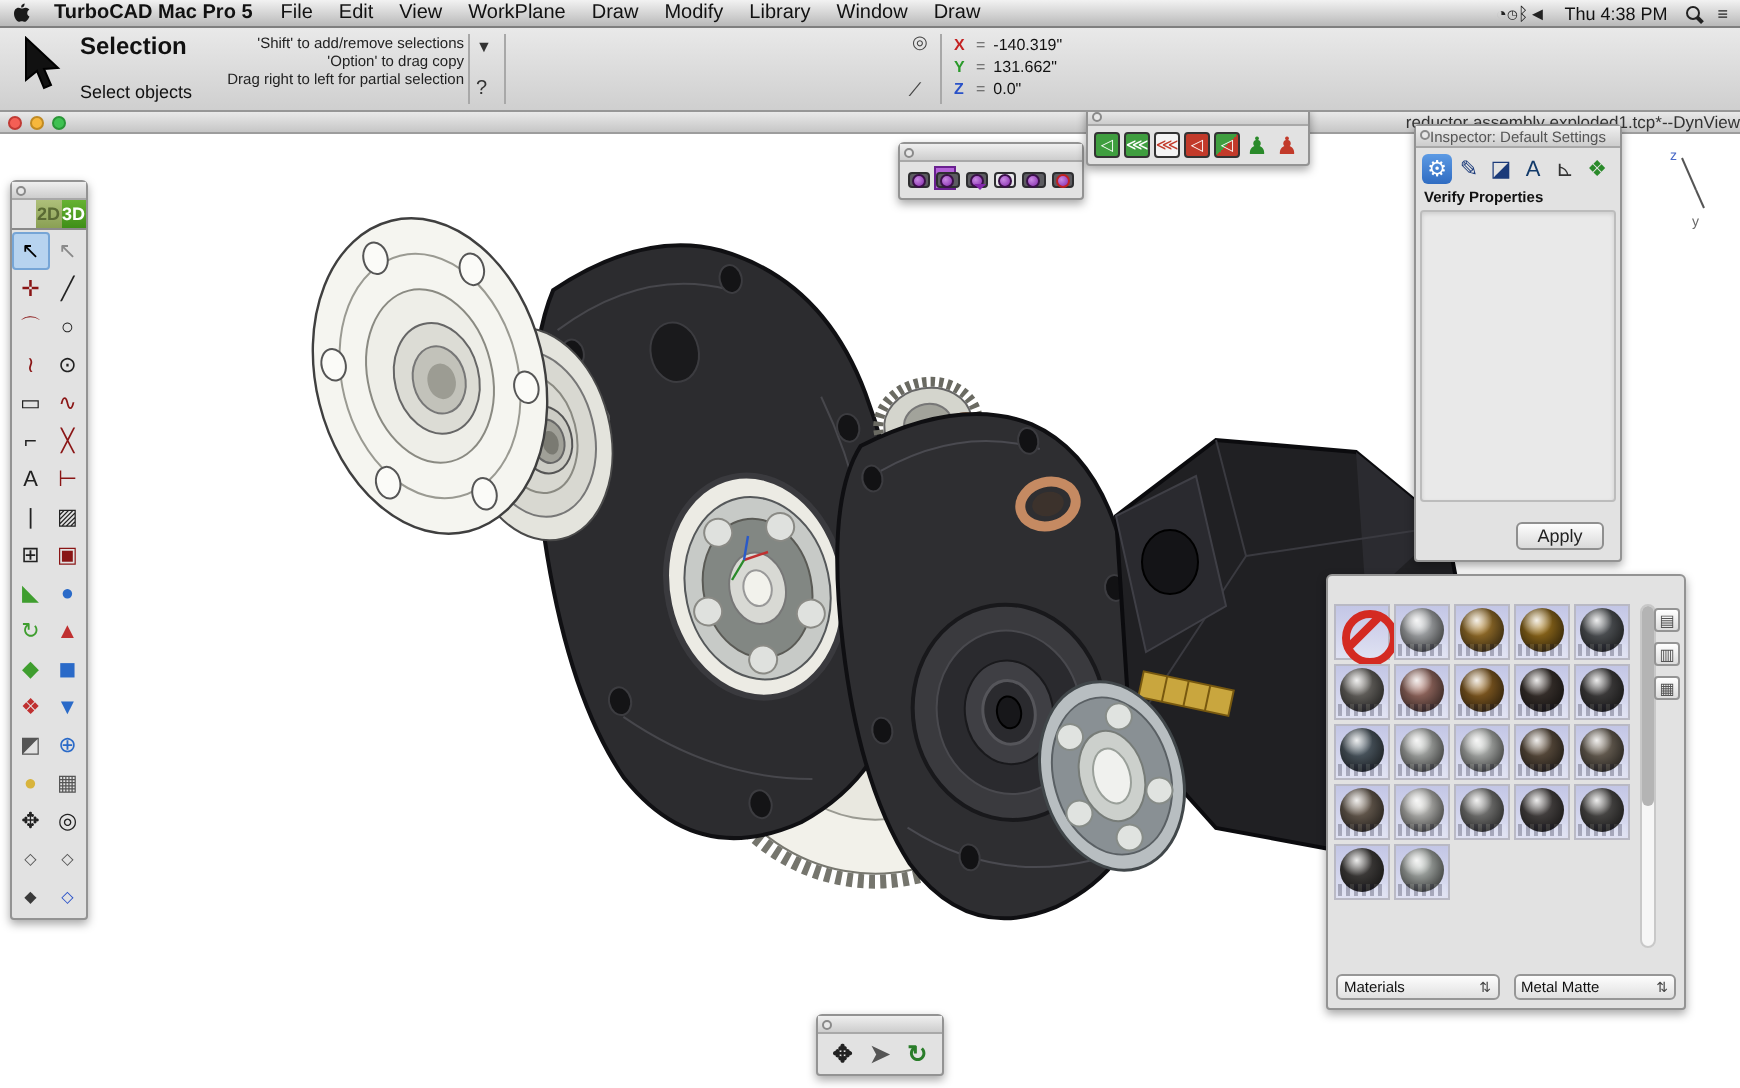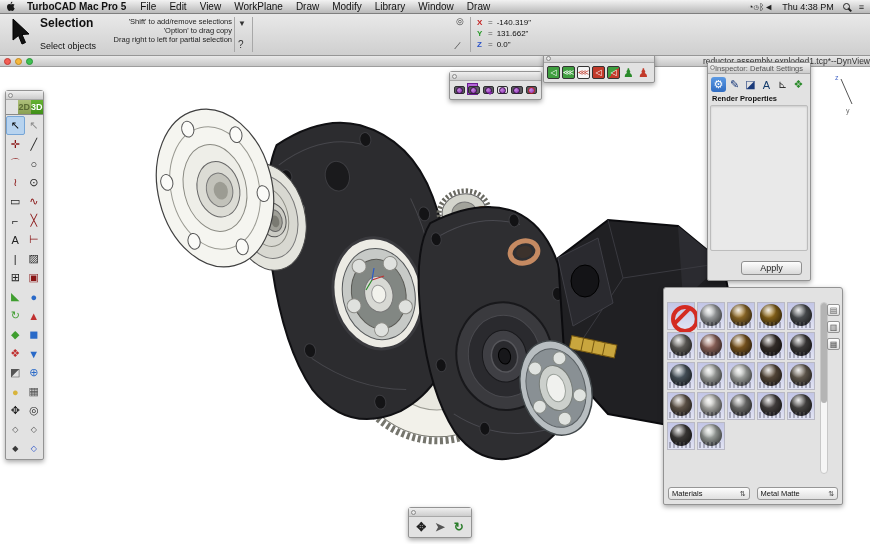--- a/index.html
+++ b/index.html
@@ -102,21 +102,21 @@
   
   .insp { left:707px; top:62px; width:104px; height:219px; }
   .insp .pal-title { height:11px; line-height:11px; font-size:7.5px; }
   .insp-tabs { display:flex; gap:1px; padding:3px 3px 1px 3px; }
   .insp-tab { width:15px; height:15px; display:flex; align-items:center; justify-content:center;
     font-size:11px; color:var(--c,#1a3a7a); }
   .insp-tab.sel { background:linear-gradient(#5c9ae4,#2f6cc2); color:#fff; border-radius:3px; }
   .insp-label { font-size:7.5px; font-weight:bold; padding:1px 0 2px 4px; color:#111; }
   .insp-body { margin:0 2px; height:146px; background:#e9e9e9; border:1px solid #bcbcbc;
     border-radius:2px; box-shadow:inset 0 1px 2px rgba(0,0,0,.12); }
-  .apply-btn { position:absolute; right:8px; bottom:5px; width:61px; height:14px;
+  .apply-btn { position:absolute; right:8px; bottom:5px; width:44px; height:14px;
     background:linear-gradient(#fdfdfd,#d9d9d9); border:1px solid #8f8f8f; border-radius:3px;
     font-size:9px; text-align:center; line-height:13px; color:#222; }
 
   
   .rlib { left:663px; top:287px; width:180px; height:218px; }
   .rlib .pal-title { height:11px; line-height:11px; font-size:7.5px; }
   .mats { position:absolute; left:3px; top:14px; width:151px; display:flex; flex-wrap:wrap; gap:2px; }
   .mat { width:28px; height:28px; position:relative; border:1px solid #b9b9c4;
     background:linear-gradient(#c3c6e6,#dfe1f2); }
   .mat::before { content:""; position:absolute; left:2px; top:1px; width:22px; height:22px;
@@ -466,21 +466,21 @@
     <span>Inspector: Default Settings</span>
   </div>
   <div class="insp-tabs">
       <div class="insp-tab g sel" style="--c: #ffffff;">⚙</div>
       <div class="insp-tab g" style="--c: #1a3a7a;">✎</div>
       <div class="insp-tab g" style="--c: #1a3a7a;">◪</div>
       <div class="insp-tab g" style="--c: #123a6a;">A</div>
       <div class="insp-tab g" style="--c: #333333;">⊾</div>
       <div class="insp-tab g" style="--c: #2a8a2a;">❖</div>
     </div>
-  <div class="insp-label">Render Properties</div>
+  <div class="insp-label">Verify Properties</div>
   <div class="insp-body"></div>
   <div class="apply-btn">Apply</div>
 </div>
 
 <div class="pal rlib">
   <div class="mats">
       <div class="mat no-entry"></div>
       <div class="mat" style="--c: #c6c9cc;"></div>
       <div class="mat" style="--c: #b28432;"></div>
       <div class="mat" style="--c: #a97c20;"></div>

